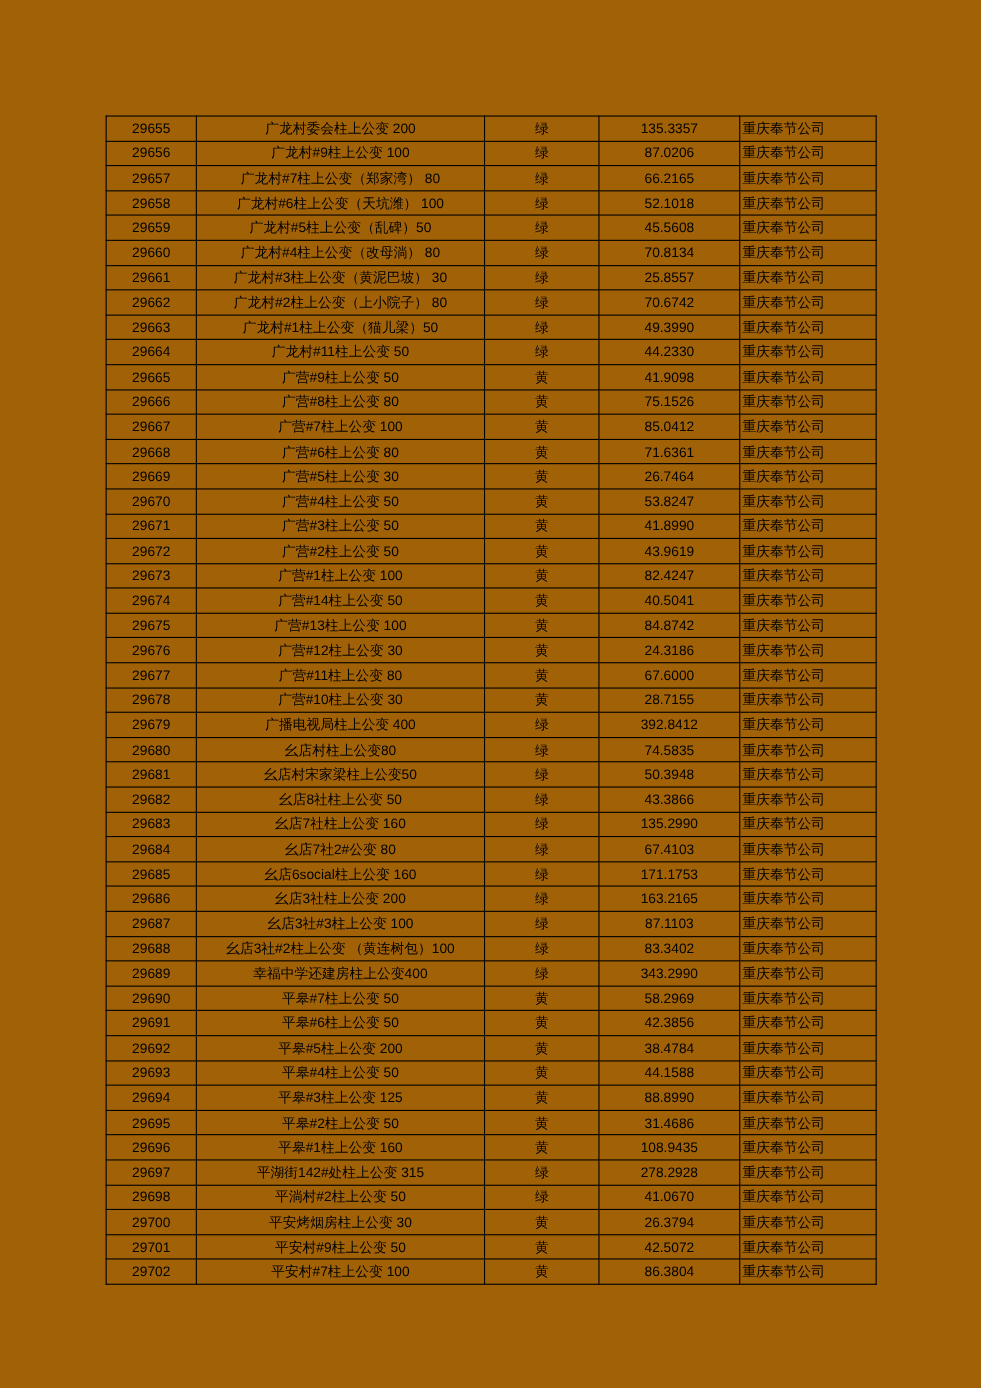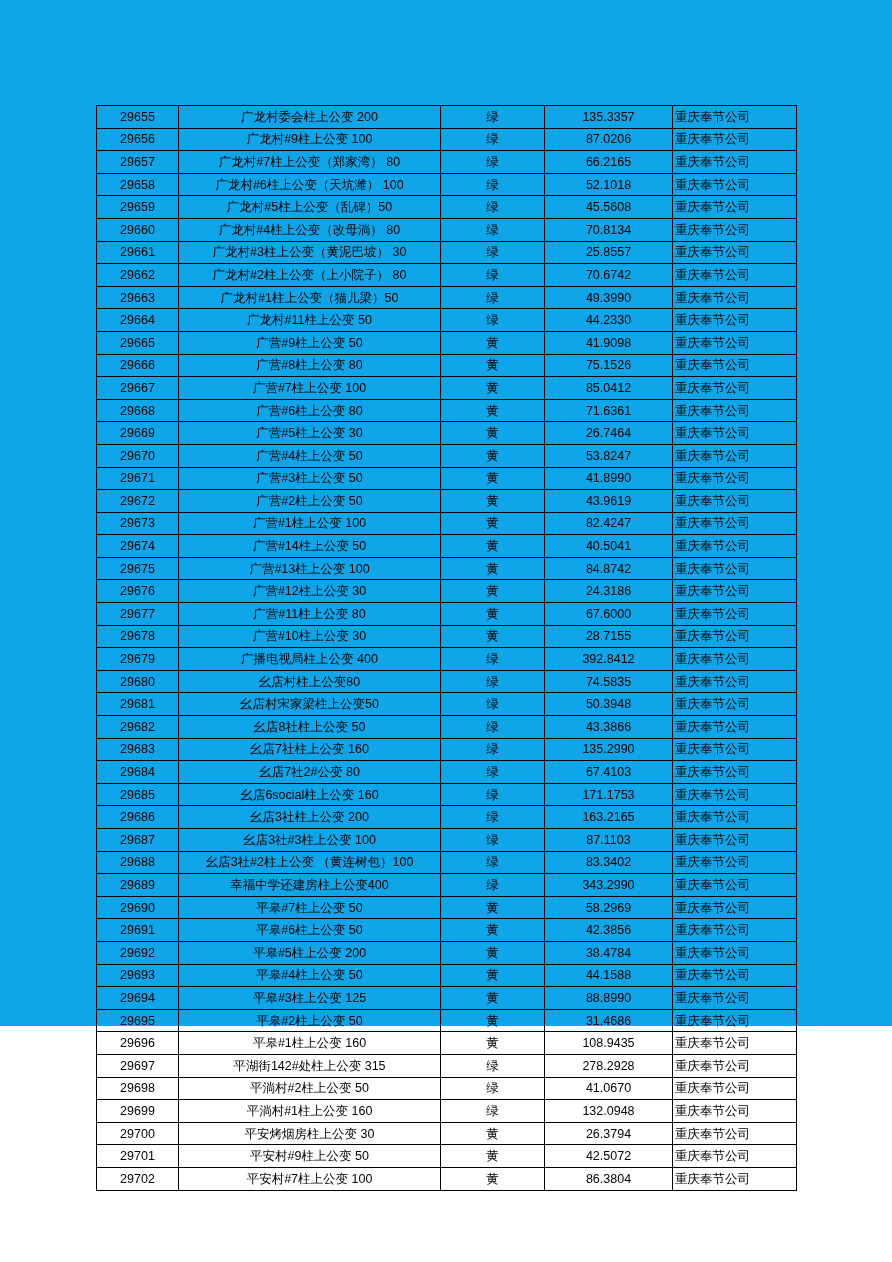--- a/index.html
+++ b/index.html
@@ -9,22 +9,22 @@
   }
   body {
     width: 892px;
     height: 1262px;
     font-family: "Liberation Sans", sans-serif;
     color: #000000;
   }
   .page {
     position: relative;
     width: 892px;
-    height: 1026px;
-    background: #0ea5e9;
+    height: 1262px;
+    background: #a16207;
     box-sizing: border-box;
   }
   .table-wrap {
     position: absolute;
     left: 96px;
     top: 105px;
     width: 700px;
   }
   table.data-table {
     border-collapse: collapse;
@@ -367,27 +367,20 @@
             <td class="cell-company">重庆奉节公司</td>
           </tr>
           <tr>
             <td class="cell-id">29698</td>
             <td class="cell-name">平淌村#2柱上公变 50</td>
             <td class="cell-color">绿</td>
             <td class="cell-value">41.0670</td>
             <td class="cell-company">重庆奉节公司</td>
           </tr>
           <tr>
-            <td class="cell-id">29699</td>
-            <td class="cell-name">平淌村#1柱上公变 160</td>
-            <td class="cell-color">绿</td>
-            <td class="cell-value">132.0948</td>
-            <td class="cell-company">重庆奉节公司</td>
-          </tr>
-          <tr>
             <td class="cell-id">29700</td>
             <td class="cell-name">平安烤烟房柱上公变 30</td>
             <td class="cell-color">黄</td>
             <td class="cell-value">26.3794</td>
             <td class="cell-company">重庆奉节公司</td>
           </tr>
           <tr>
             <td class="cell-id">29701</td>
             <td class="cell-name">平安村#9柱上公变  50</td>
             <td class="cell-color">黄</td>

